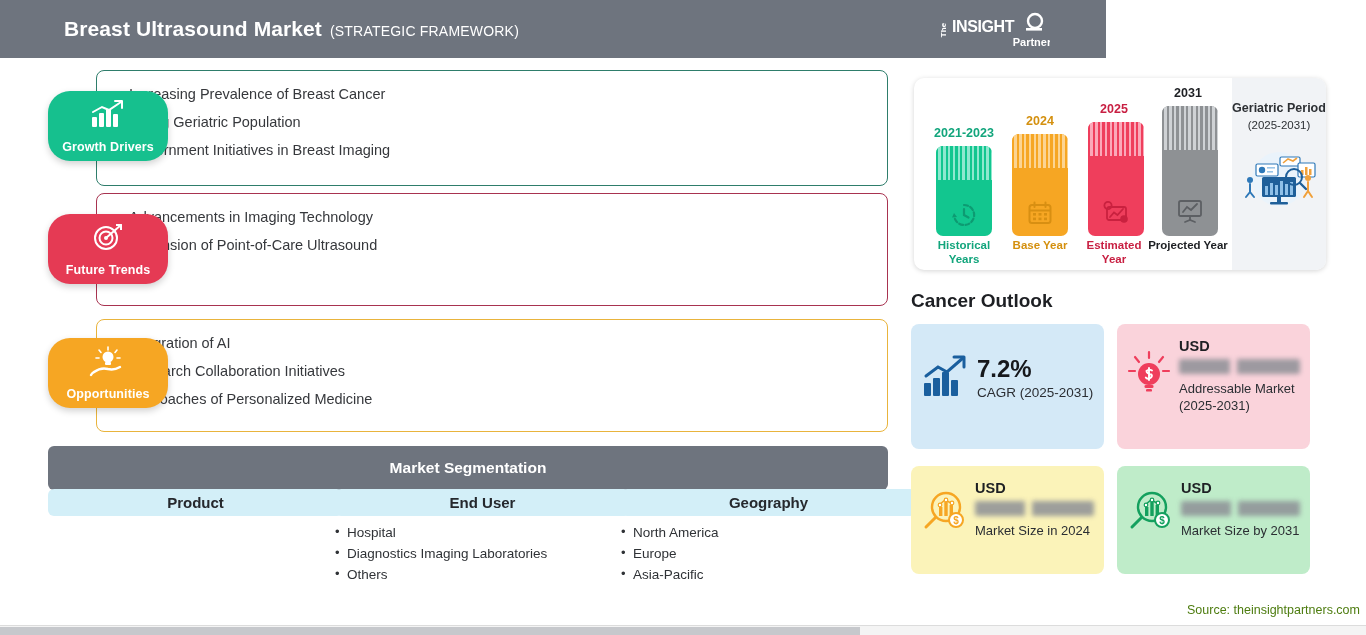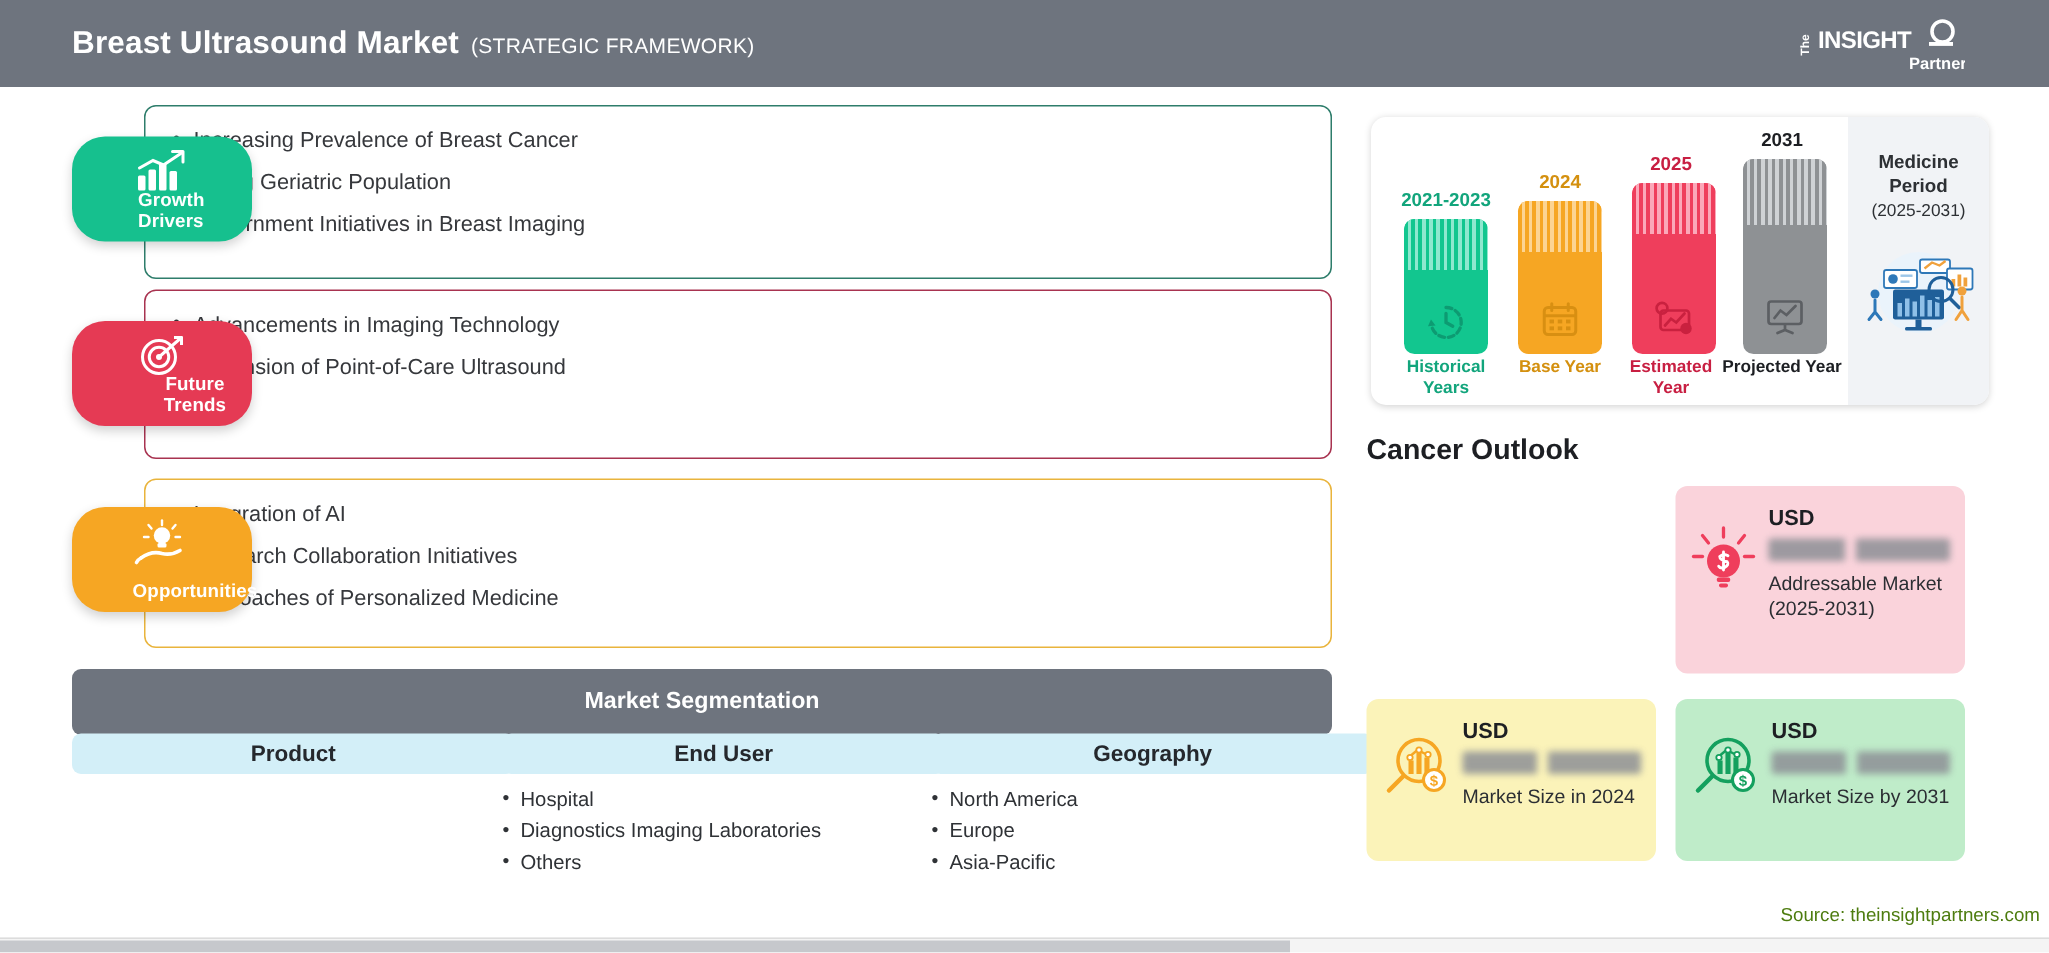--- a/index.html
+++ b/index.html
@@ -6,22 +6,22 @@
   html, body {
     width: 1366px; height: 635px;
     background: #ffffff;
     font-family: "Liberation Sans", sans-serif;
     overflow: hidden;
   }
   .page { position: relative; width: 1366px; height: 635px; background: #fff; }
 
   
   .header {
-    position: absolute; left: 0; top: 0; width: 1366px; height: 58px;
-    background: #6e747e; display: flex; align-items: center;
+    position: absolute; left: 0; top: 0; width: 1106px; height: 58px;
+    background: #6e747e; display: flex; align-items: center; padding-left: 16px;
   }
   .header-title {
     margin-left: 48px; color: #ffffff;
     font-size: 21px; font-weight: bold; letter-spacing: .1px;
   }
   .header-sub {
     color: #ffffff; font-size: 14px; font-weight: normal;
     margin-left: 8px; letter-spacing: .2px;
   }
   .logo { position: absolute; right: 56px; top: 8px; width: 112px; height: 44px; }
@@ -49,21 +49,21 @@
     font-size: 15px; color: #36383c;
   }
 
   
   .badge {
     position: absolute; width: 120px; height: 70px; border-radius: 22px;
     display: flex; flex-direction: column; align-items: center; justify-content: flex-end;
     padding-bottom: 7px; color: #fff; z-index: 5;
     box-shadow: 0 3px 7px rgba(0,0,0,.18);
   }
-  .badge-label { font-size: 12.5px; font-weight: bold; letter-spacing: .1px; margin-left: 44px; }
+  .badge-label { font-size: 12.5px; font-weight: bold; letter-spacing: .1px; }
   .badge .bicon { position: absolute; top: 8px; left: 50%; transform: translateX(-50%); }
   .badge.green  { background: #16c08e; }
   .badge.red    { background: #e53a54; text-align: center; }
   .badge.orange { background: #f6a623; }
 
   
   .seg-header {
     position: absolute; left: 48px; width: 840px; height: 44px;
     background: #6e747e; border-radius: 6px; color: #fff;
     display: flex; align-items: center; justify-content: center;
@@ -334,21 +334,21 @@
               <rect x="3" y="3" width="22" height="15" rx="1.8" fill="none" stroke="#5c5f63" stroke-width="1.8"></rect>
               <path d="M7 14 L11 9 L15 12 L21 6" stroke="#5c5f63" stroke-width="1.8" fill="none" stroke-linecap="round"></path>
               <path d="M14 18 V22" stroke="#5c5f63" stroke-width="1.8"></path>
               <path d="M9 24 L14 22 L19 24" stroke="#5c5f63" stroke-width="1.8" fill="none" stroke-linecap="round"></path>
             </svg>
           </div>
         </div>
         <div class="tl-lab" style="left:234px; top:161px; color:#1d1f23;">Projected Year</div>
 
         <div class="forecast-panel">
-          <div class="fc-t">Medicine Period</div>
+          <div class="fc-t">Geriatric Period</div>
           <div class="fc-s">(2025-2031)</div>
           <svg width="86" height="62" viewBox="0 0 86 62" style="margin-top:14px;">
             <circle cx="43" cy="34" r="27" fill="#eaf3fb"></circle>
             <rect x="26" y="32" width="34" height="20" rx="1.5" fill="#1f5f99"></rect>
             <g fill="#8fc0e8">
               <rect x="29" y="41" width="3" height="9"></rect>
                 <rect x="34" y="38" width="3" height="12"></rect>
               <rect x="39" y="40" width="3" height="10"></rect>
                 <rect x="44" y="36" width="3" height="14"></rect>
               <rect x="49" y="39" width="3" height="11"></rect>
@@ -374,20 +374,36 @@
             <path d="M14 39 L14 47 M10 52 L14 47 L18 52" stroke="#2e78b8" stroke-width="2" fill="none" stroke-linecap="round"></path>
             <circle cx="72" cy="33" r="3" fill="#f0a13c"></circle>
             <path d="M72 37 L72 46 M68 52 L72 46 L76 52" stroke="#f0a13c" stroke-width="2" fill="none" stroke-linecap="round"></path>
           </svg>
         </div>
       </div>
     </div>
 
     <div class="outlook-title">Cancer Outlook</div>
 
+    <div class="ocard blue" style="left:6px; top:266px; height:125px;">
+      <div class="ocard-in" style="align-items:center; padding-top:30px;">
+        <svg width="48" height="44" viewBox="0 0 48 44">
+          <rect x="3" y="28" width="7" height="13" rx="1" fill="#1a5f9e"></rect>
+          <rect x="12" y="23" width="7" height="18" rx="1" fill="#1a5f9e"></rect>
+          <rect x="21" y="17" width="7" height="24" rx="1" fill="#1a5f9e"></rect>
+          <rect x="30" y="25" width="7" height="16" rx="1" fill="#1a5f9e"></rect>
+          <path d="M5 21 L17 12 L26 17 L42 3" stroke="#1a5f9e" stroke-width="3" fill="none" stroke-linecap="round"></path>
+          <path d="M33 2 L43 2 L43 12" stroke="#1a5f9e" stroke-width="3" fill="none" stroke-linecap="round" stroke-linejoin="round"></path>
+        </svg>
+        <div class="ocard-txt">
+          <div class="cagr-num">7.2%</div>
+          <div class="cagr-cap">CAGR (2025-2031)</div>
+        </div>
+      </div>
+    </div>
 
     <div class="ocard pink" style="left:212px; top:266px; height:125px;">
       <div class="ocard-in">
         <svg width="44" height="48" viewBox="0 0 44 48" style="margin-top:14px;">
           <g stroke="#ef3e5c" stroke-width="2.2" stroke-linecap="round">
             <path d="M22 2 V8"></path>
               <path d="M8 7 L12 12"></path>
               <path d="M36 7 L32 12"></path>
             <path d="M2 21 H8"></path>
               <path d="M36 21 H42"></path>

